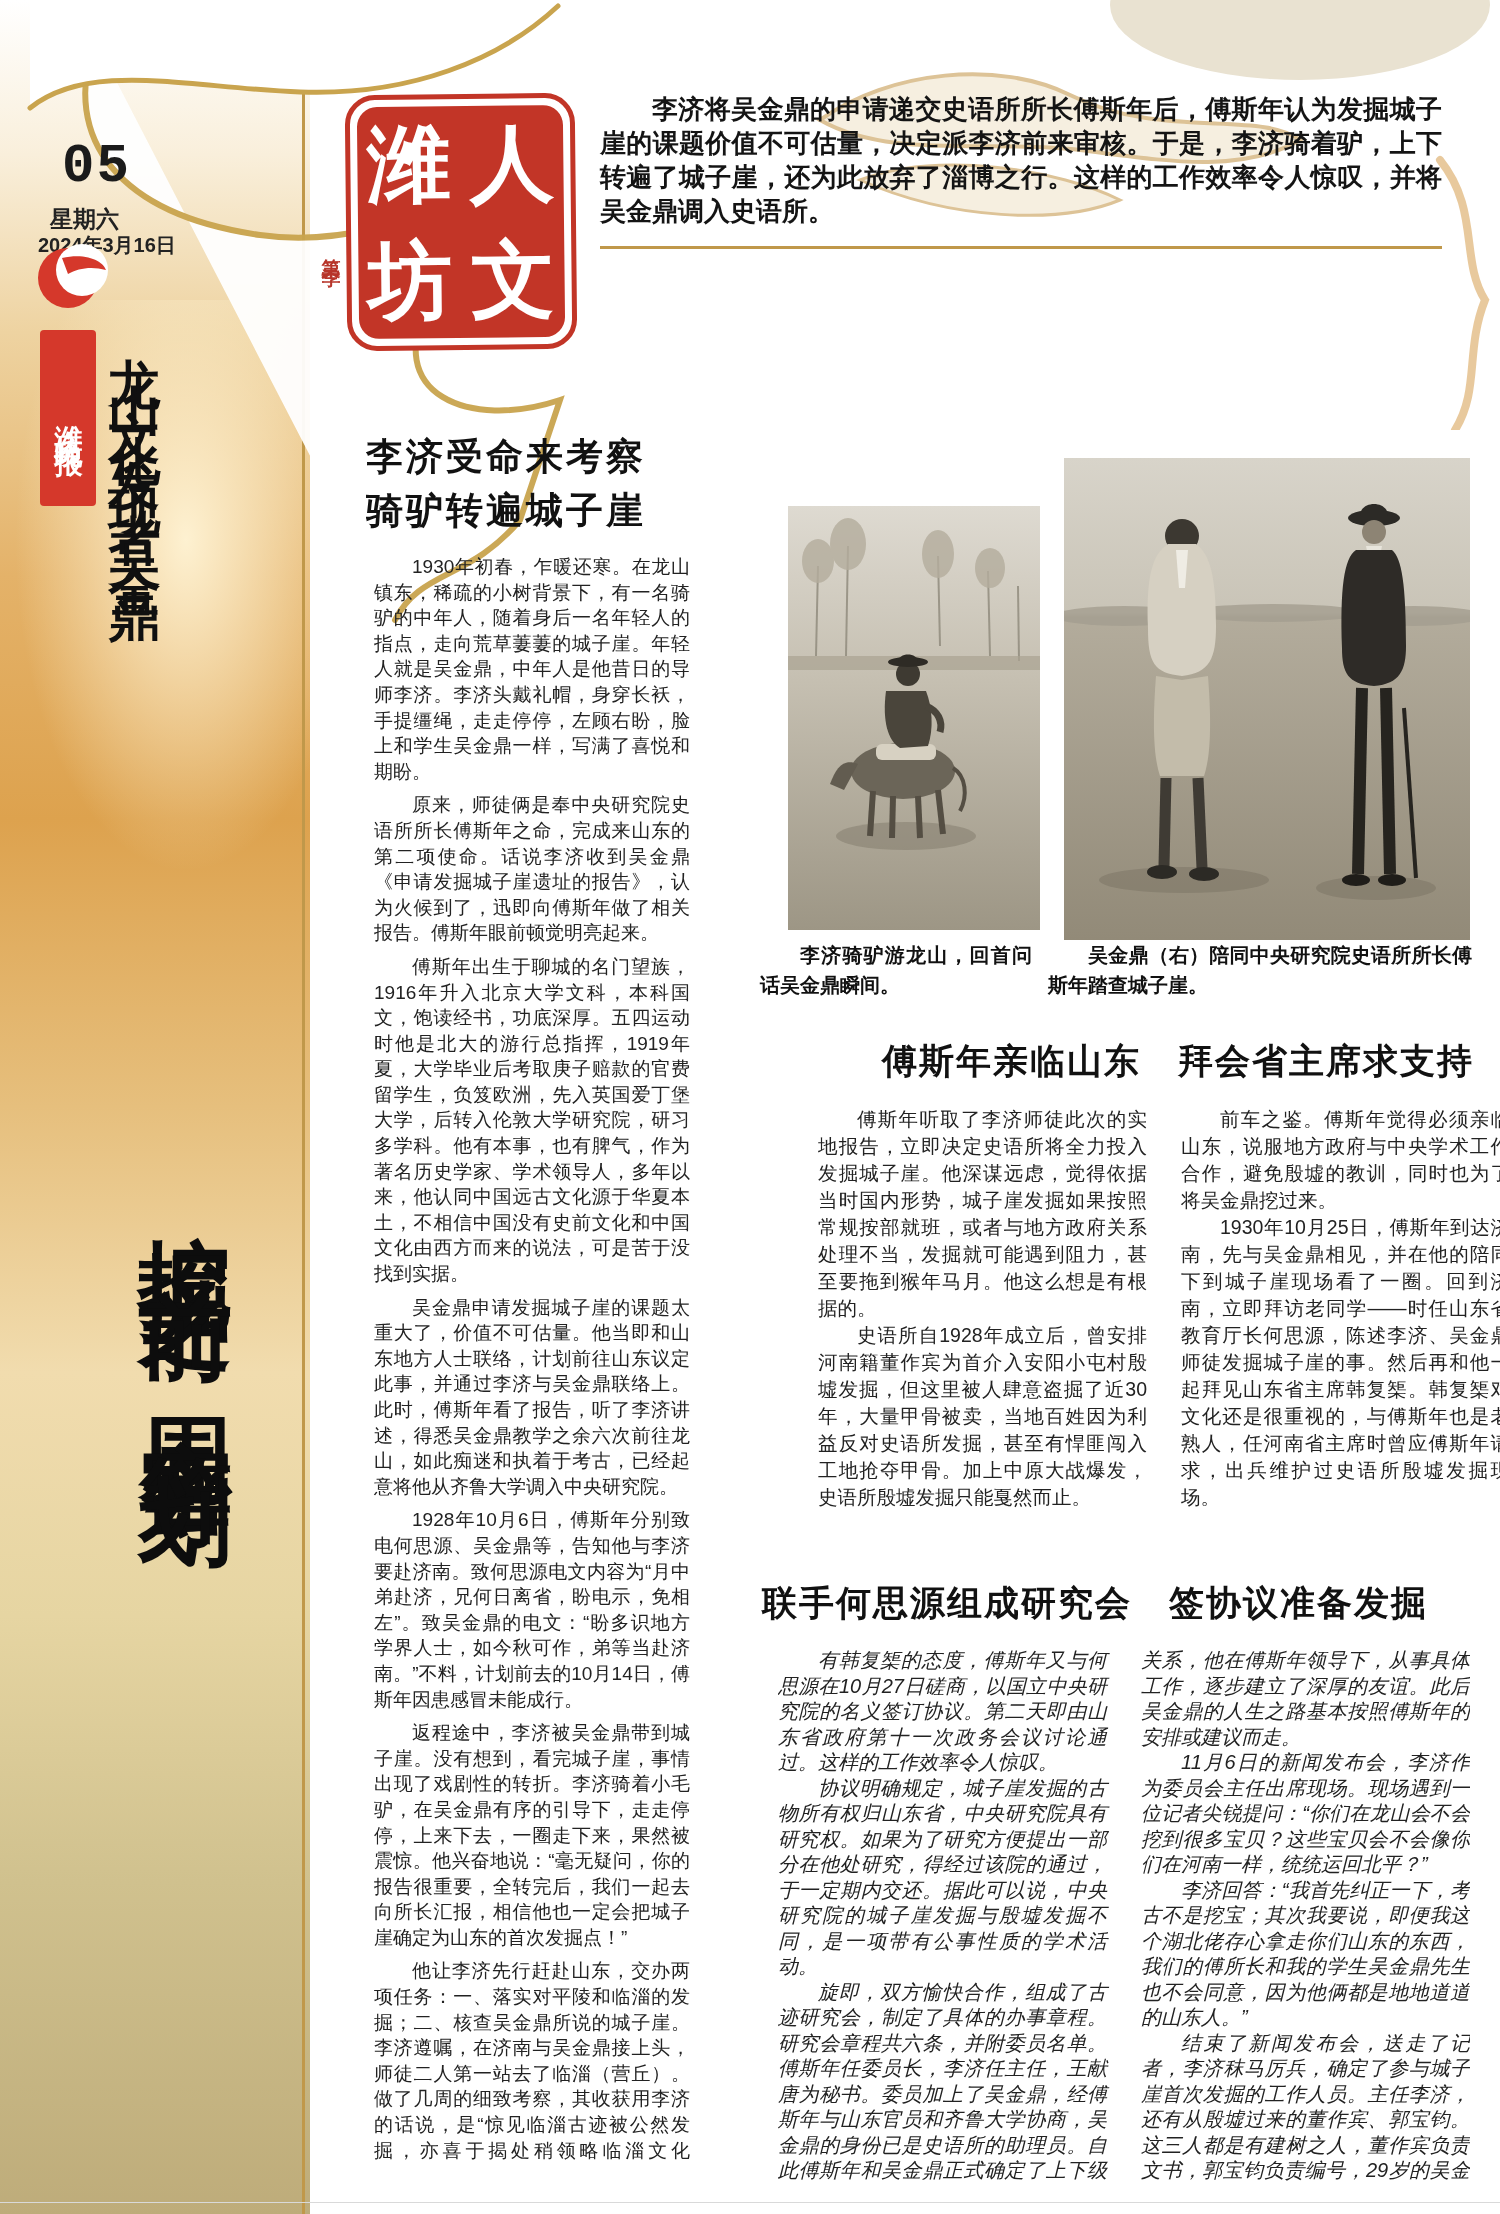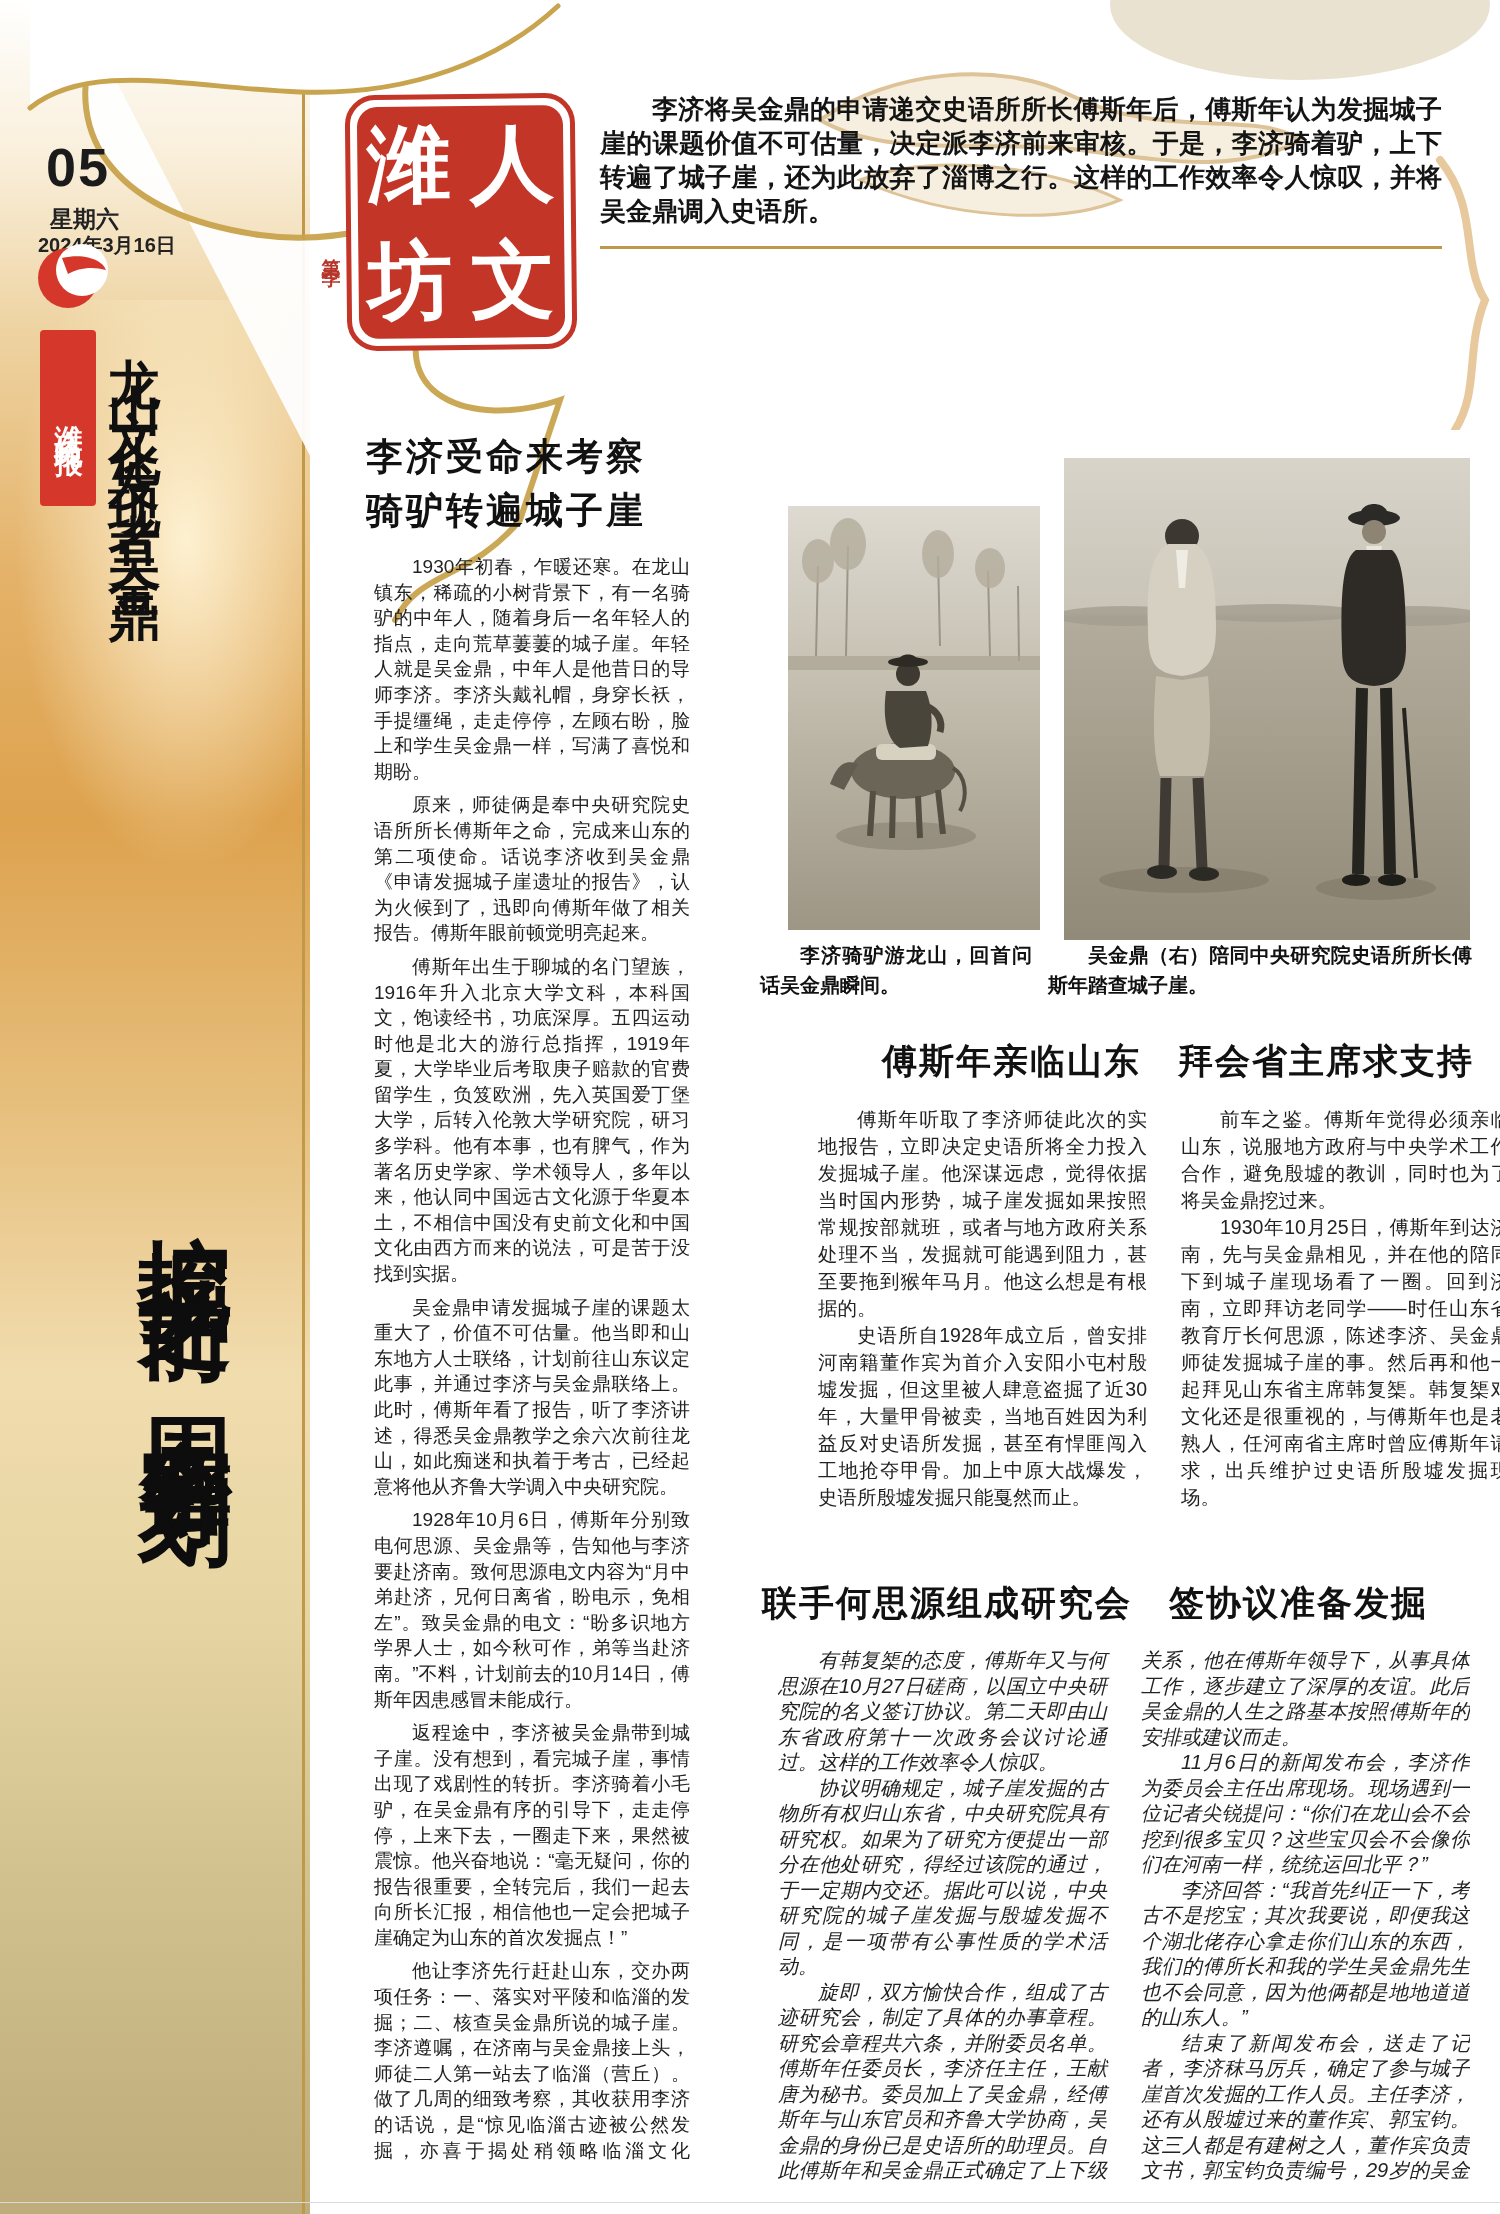--- a/index.html
+++ b/index.html
@@ -9,21 +9,21 @@
   
   .strip{position:absolute;left:0;top:0;width:310px;height:2214px;
     background:linear-gradient(to bottom,
       #ffffff 0%,#f9efdb 7%,#eed3a1 15%,#e4b269 26%,#dda24e 37%,
       #e6bf7d 50%,#f1dcae 62%,#e6d5a2 73%,#d0c18e 85%,#beac7a 100%);}
   .strip-glow{position:absolute;left:0;top:300px;width:310px;height:600px;
     background:radial-gradient(ellipse at 60% 40%, rgba(255,244,214,.95) 0%, rgba(255,244,214,0) 65%);}
   .gold-vline{position:absolute;left:302px;top:0;width:3px;height:2214px;background:#c0984a;}
 
   
-  .pagenum{position:absolute;left:46px;top:136px;font-size:54px;font-weight:800;color:#1b1b1b;letter-spacing:2px;}
+  .pagenum{position:absolute;left:62px;top:136px;font-size:54px;font-weight:800;color:#1b1b1b;letter-spacing:2px;font-family:Liberation Mono, monospace;}
   .weekday{position:absolute;left:50px;top:204px;font-size:23px;font-weight:700;color:#222;}
   .dateline{position:absolute;left:38px;top:232px;font-size:20px;font-weight:600;color:#222;}
   .wb-box{position:absolute;left:40px;top:330px;width:56px;height:176px;background:#d5382b;border-radius:4px;
     display:flex;align-items:center;justify-content:center;}
   .wb-box span{writing-mode:vertical-rl;text-orientation:upright;color:#fff;font-size:28px;font-weight:700;letter-spacing:8px;}
   .vert-subtitle{position:absolute;left:100px;top:316px;height:870px;
     writing-mode:vertical-rl;text-orientation:upright;
     font-size:52px;font-weight:800;letter-spacing:26px;color:#101010;}
   .vert-maintitle{position:absolute;left:124px;top:1160px;height:1030px;
     writing-mode:vertical-rl;text-orientation:upright;

